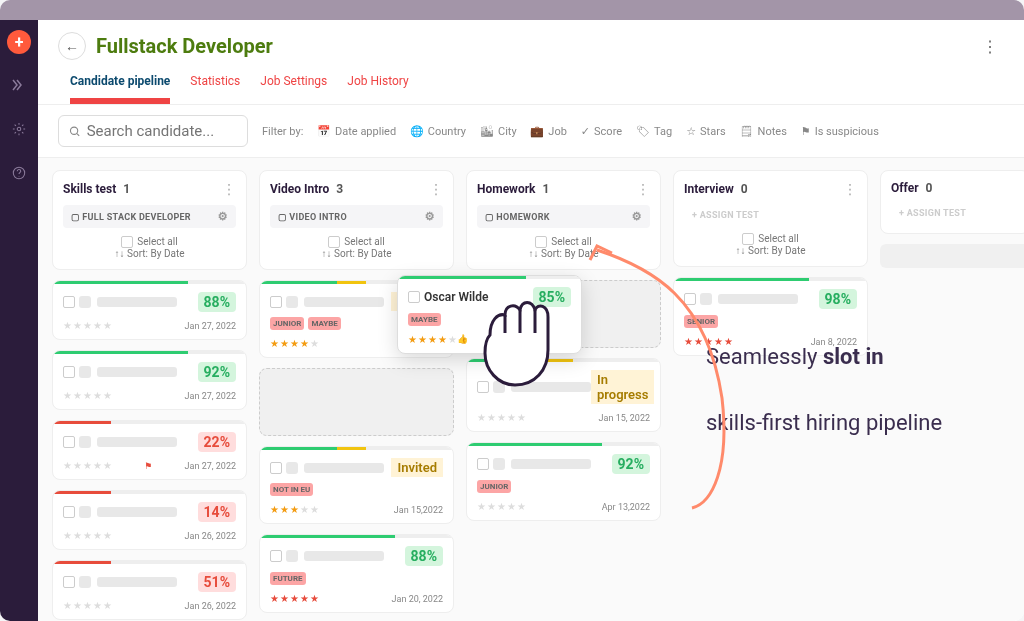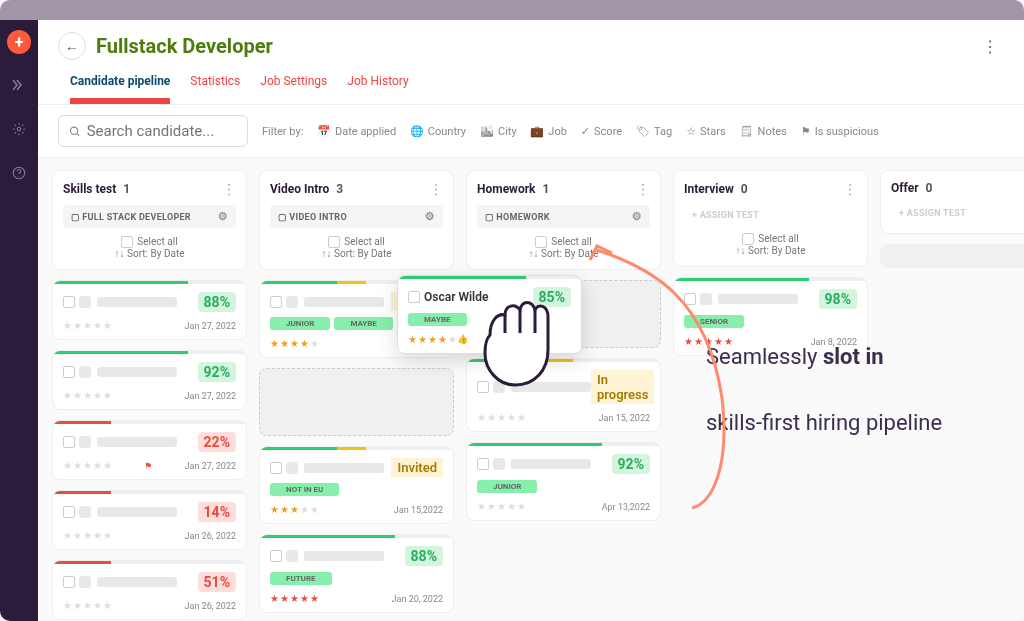--- a/index.html
+++ b/index.html
@@ -43,21 +43,21 @@
 .card-bar.y { background: linear-gradient(90deg, #2ecc71 40%, #f1c40f 40%, #f1c40f 55%, #eee 55%); }
 .card-body { padding: 8px 10px; }
 .card-top { display: flex; align-items: center; justify-content: space-between; }
 .placeholder { background: #e8e8e8; border-radius: 3px; height: 10px; width: 80px; display: inline-block; }
 .placeholder.sm { width: 12px; height: 12px; border-radius: 3px; margin-right: 6px; }
 .score-badge { font-size: 14px; font-weight: 700; padding: 2px 6px; border-radius: 4px; }
 .score-badge.green { background: #d4f5dd; color: #27ae60; }
 .score-badge.red { background: #fdd; color: #e74c3c; }
 .status-badge { font-size: 13px; font-weight: 600; padding: 2px 6px; border-radius: 0; background: #fff3d6; color: #a67c00; }
 .tags { display: flex; gap: 4px; margin-top: 6px; flex-wrap: wrap; }
-.tag { font-size: 8px; font-weight: 700; background: #86efac; color: #666; padding: 2px 16px; border-radius: 3px; }
+.tag { font-size: 8px; font-weight: 700; background: #fca5a5; color: #666; padding: 2px 3px; border-radius: 3px; }
 .stars-row { display: flex; align-items: center; justify-content: space-between; margin-top: 8px; font-size: 9px; color: #aaa; }
 .stars { display: flex; gap: 1px; }
 .star { font-size: 10px; color: #ddd; }
 .star.f { color: #f39c12; }
 .star.r5 { color: #e74c3c; }
 .date { font-size: 9px; color: #888; }
 .flag { color: #e74c3c; font-size: 9px; }
 .dragging-card { position: absolute; width: 185px; background: #fff; border: 1px solid #ddd; border-radius: 8px; box-shadow: 0 6px 20px rgba(0,0,0,0.15); z-index: 50; overflow: hidden; }
 .hand { position: absolute; z-index: 60; }
 .ghost-card { background: #f0f0f0; border: 1.5px dashed #ccc; border-radius: 8px; height: 68px; margin-bottom: 10px; }

